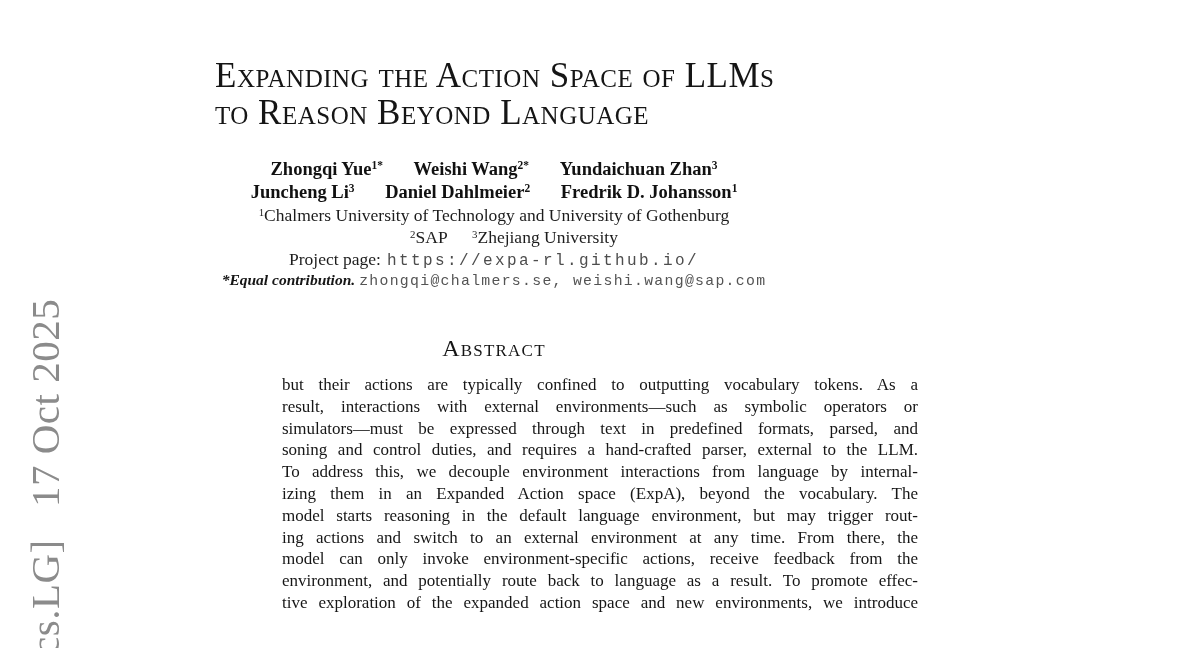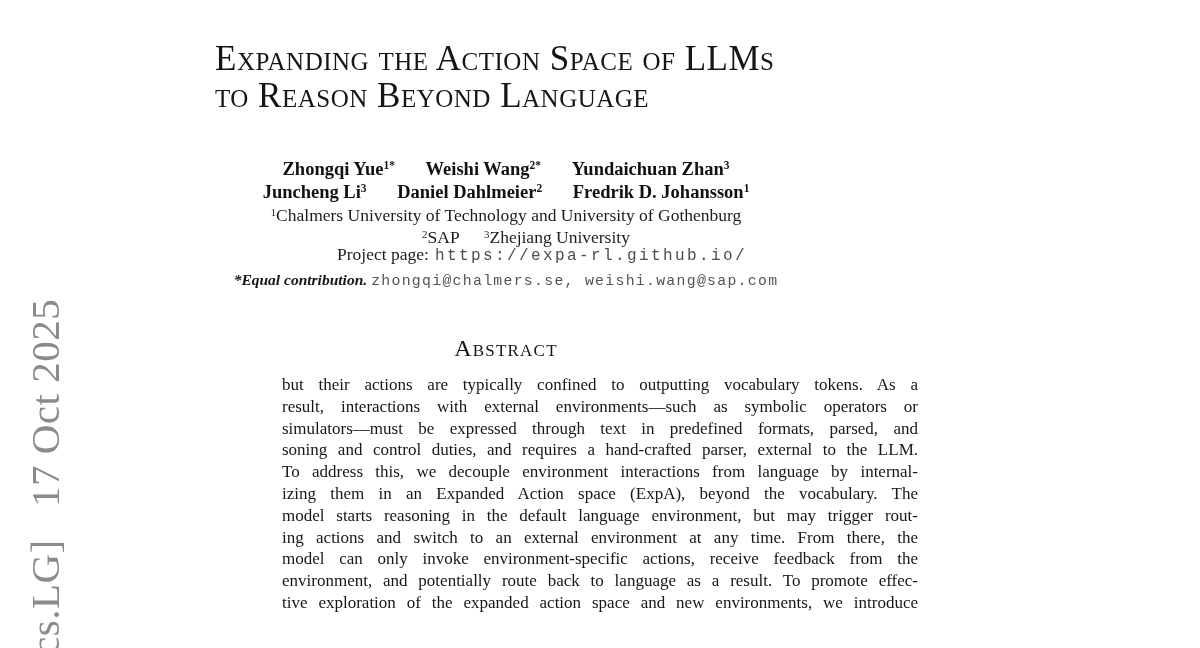--- a/index.html
+++ b/index.html
@@ -14,46 +14,46 @@
   .watermark{
     position:absolute;left:25px;top:655px;
     transform:rotate(-90deg);transform-origin:0 0;
     font-family:"Liberation Serif", serif;
     font-size:41px;line-height:1;color:#8b8b8b;
     white-space:pre;letter-spacing:0.5px;
   }
 
   
   .title{
-    position:absolute;left:215px;top:40px;
+    position:absolute;left:215px;top:57px;
     font-size:35px;line-height:37px;
     font-variant:small-caps;letter-spacing:0.5px;color:#151515;
   }
 
   
-  .centerrow{position:absolute;left:12px;width:988px;text-align:center;}
+  .centerrow{position:absolute;left:0;width:988px;text-align:center;}
 
   .authors-row1{top:158px;}
   .authors-row2{top:181px;}
   .authors-row1,.authors-row2{
     font-weight:bold;font-size:18.5px;line-height:23px;color:#111;
   }
   .author{margin:0 13px;white-space:nowrap;}
 
   .affil-row1{top:204px;}
   .affil-row2{top:226px;padding-left:20px;}
   .affil-row1,.affil-row2{font-size:17.5px;line-height:22px;}
   .affil{margin:0 10px;white-space:nowrap;}
 
   .sup{
     display:inline-block;font-size:62%;font-style:normal;
     vertical-align:baseline;position:relative;top:-0.5em;line-height:0;
   }
 
-  .project-row{top:244px;font-size:17.5px;line-height:21px;margin-left:36px;}
+  .project-row{top:244px;font-size:17.5px;line-height:30px;}
   .mono{font-family:"Liberation Mono", monospace;}
   .project-url{
     font-size:16px;letter-spacing:2.4px;color:#4d4d4d;
     text-decoration:none;margin-left:6px;
   }
 
   .contrib-row{top:270px;font-size:15.5px;line-height:20px;}
   .contrib-note{font-weight:bold;font-style:italic;color:#161616;}
   .emails{font-size:14.8px;letter-spacing:1.3px;color:#545454;margin-left:4px;}
 

